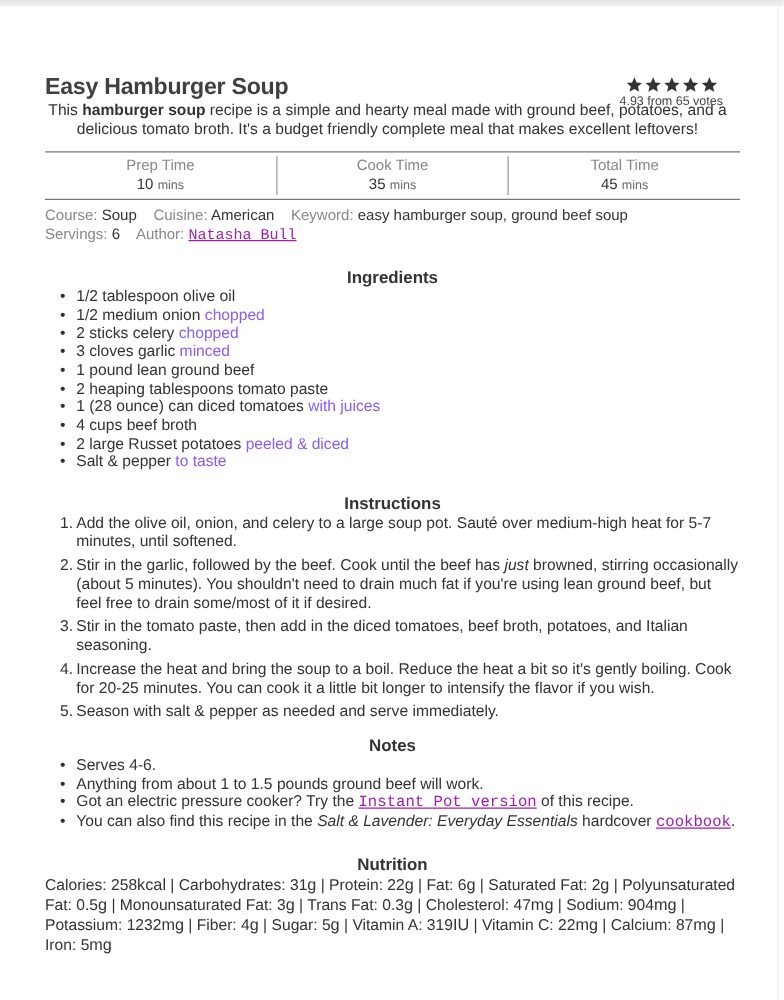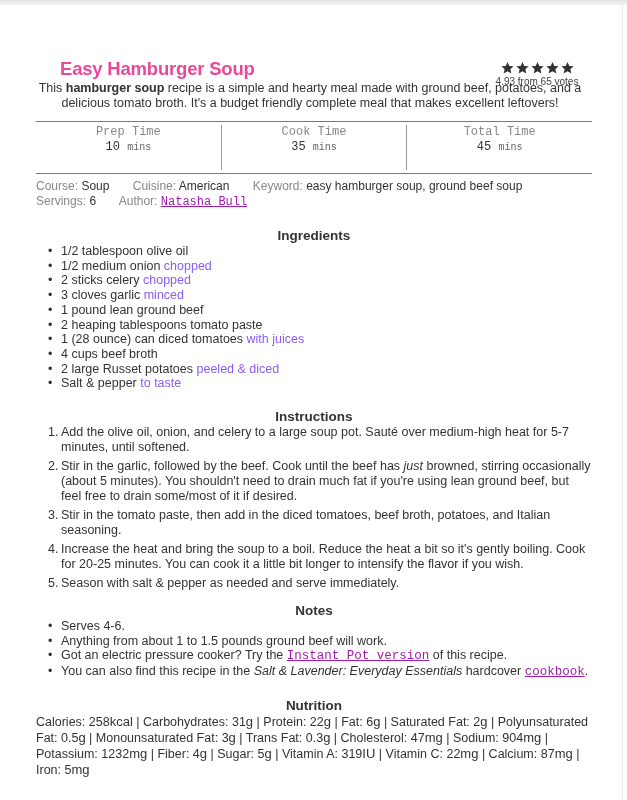--- a/index.html
+++ b/index.html
@@ -1,37 +1,37 @@
 <!DOCTYPE html>
 <html><head>
 <meta charset="utf-8">
 <style>
   * { box-sizing: border-box; margin: 0; padding: 0; }
   html, body { width: 627px; height: 800px; overflow: hidden; background: #ffffff; }
   body { font-family: "Liberation Sans", sans-serif; color: #333333; position: relative; }
   .topbar { position: absolute; left: 0; top: 0; width: 627px; height: 5px; background: linear-gradient(#e4e4e4, #f2f2f2); }
   .rightedge { position: absolute; left: 622px; top: 5px; width: 1px; height: 795px; background: #ececec; }
   .recipe { position: absolute; left: 36px; top: 58px; width: 556px; font-size: 12.5px; line-height: 15px; }
-  .title { font-size: 18.5px; font-weight: bold; color: #ec4899; line-height: 22px; letter-spacing: -0.2px; margin-left: 24px; }
+  .title { font-size: 18.5px; font-weight: bold; color: #404040; line-height: 22px; letter-spacing: -0.2px; }
   .rating { position: absolute; right: 10px; top: 3px; text-align: center; width: 90px; }
   .stars { display: flex; justify-content: center; gap: 0px; height: 14px; }
   .star { width: 15px; height: 14px; display: inline-block; }
   .star svg { width: 15px; height: 14px; display: block; }
   .rating-text { font-size: 10px; color: #444; line-height: 11px; margin-top: 1px; white-space: nowrap; }
   .summary { margin-top: 1px; width: 548px; color: #333; line-height: 15px; text-align: center; }
   .summary b { font-weight: bold; }
-  .times { display: flex; margin-top: 10px; border-top: 1px solid #777; border-bottom: 1px solid #777; height: 53px; padding: 3px 0; font-family: Liberation Mono, monospace; }
+  .times { display: flex; margin-top: 10px; border-top: 1px solid #777; border-bottom: 1px solid #777; height: 39px; padding: 3px 0; }
   .time-cell { flex: 1; text-align: center; font-size: 12px; line-height: 15px; }
   .time-cell + .time-cell { border-left: 1px solid #999; }
   .time-label { color: #888; }
   .time-val { color: #333; }
   .time-unit { font-size: 10px; color: #666; }
   .meta { margin-top: 5px; font-size: 12px; line-height: 15px; }
   .meta-label { color: #888; }
-  .meta-val { color: #333; margin-right: 20px; }
+  .meta-val { color: #333; margin-right: 10px; }
   a.link { color: #a21caf; text-decoration: underline; font-weight: normal; font-family: Liberation Mono, monospace; }
   h3 { font-size: 13.5px; font-weight: bold; color: #333; line-height: 16px; margin-top: 18px; text-align: center; }
   ul.ing { list-style: none; margin-left: 12px; }
   ul.ing li { position: relative; padding-left: 13px; line-height: 14.7px; }
   ul.ing li::before { content: "\2022"; position: absolute; left: 0; top: 0; color: #333; }
   .note-txt { color: #8b5cf6; }
   ol.inst { list-style: none; margin-left: 12px; }
   ol.inst li { position: relative; padding-left: 13px; line-height: 15px; margin-bottom: 4px; }
   ol.inst li .num { position: absolute; left: 0; top: 0; }
   .nutrition { line-height: 15px; }

